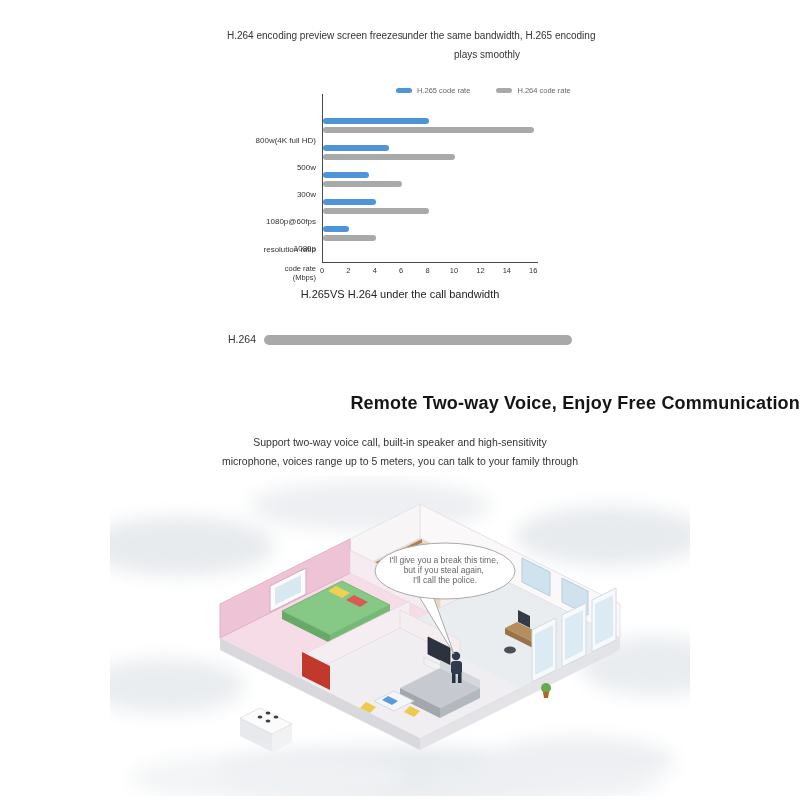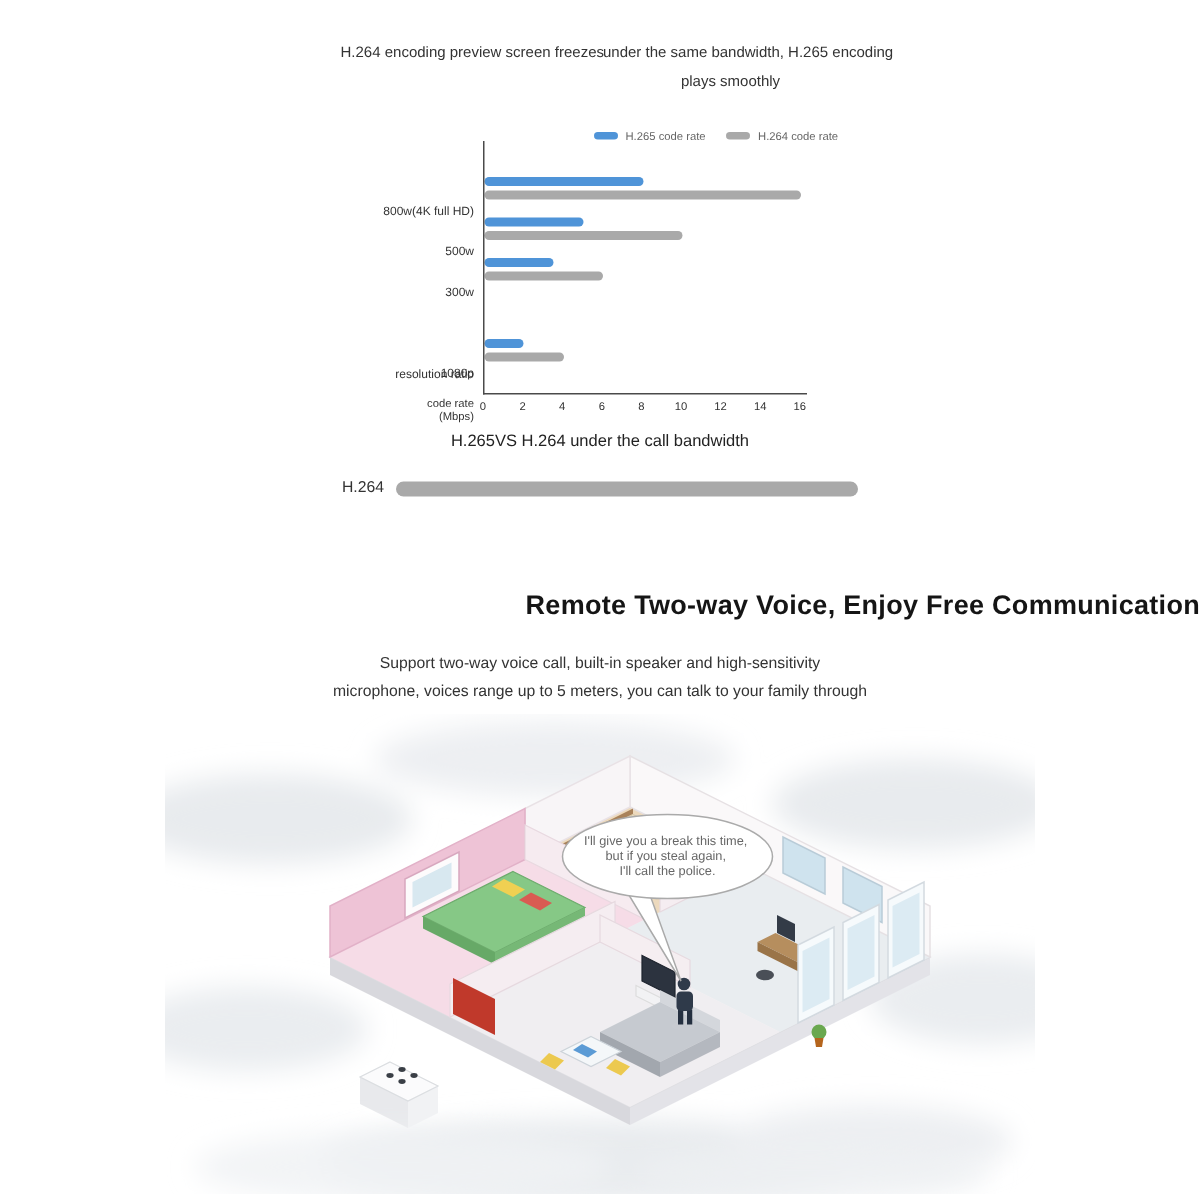--- a/index.html
+++ b/index.html
@@ -16,21 +16,21 @@
   .main-chart { position:absolute; left:238px; top:78px; width:330px; height:214px; }
   .axis-y { position:absolute; left:84px; top:16px; width:1px; height:169px; background:#4a4a4a; }
   .axis-x { position:absolute; left:84px; top:184px; width:216px; height:1px; background:#4a4a4a; }
   #chart-rows { position:absolute; left:0; top:40px; width:100%; height:140px; }
   .c-row   { position:absolute; left:0; width:100%; height:15px; }
   .c-label { position:absolute; left:0; top:16px; width:78px; text-align:right; font-size:8px; color:#333; line-height:14px; white-space:nowrap; }
   .c-bar   { position:absolute; left:85px; height:6px; border-radius:3px; }
   .c-tick  { position:absolute; top:188px; transform:translateX(-50%); font-size:7.5px; color:#333; }
   .x-axis-label { position:absolute; left:0; top:186px; width:78px; text-align:right; font-size:7.5px; color:#333; line-height:9px; }
   .y-axis-label { position:absolute; left:0; top:167px; width:78px; text-align:right; font-size:8px; color:#333; }
-  #chart-legend { position:absolute; left:158px; top:8px; display:flex; gap:14px; align-items:center; }
+  #chart-legend { position:absolute; left:158px; top:8px; display:flex; gap:26px; align-items:center; }
   .lg-item  { display:flex; align-items:center; gap:5px; }
   .lg-swatch{ width:16px; height:5px; border-radius:2.5px; display:inline-block; }
   .lg-label { font-size:7.5px; color:#666; white-space:nowrap; }
   .chart-title { position:absolute; left:0; top:288px; width:100%; text-align:center; font-size:11px; color:#222; }
 
   
   .storage { position:absolute; left:0; top:310px; width:100%; height:48px; }
   .s-row   { position:absolute; left:0; width:100%; height:18px; }
   .s-label { position:absolute; left:0; top:1px; width:256px; text-align:right; font-size:10.5px; color:#333; }
   .s-bar   { position:absolute; left:264px; top:3px; height:10px; border-radius:5px; }
@@ -73,20 +73,25 @@
         </div>
         <div class="c-row" style="top: 27px;">
           <div class="c-label">500w</div>
           <div class="c-bar" style="top: 0px; width: 66px; background: rgb(79, 148, 216);"></div>
           <div class="c-bar" style="top: 9px; width: 132px; background: rgb(169, 169, 169);"></div>
         </div>
         <div class="c-row" style="top: 54px;">
           <div class="c-label">300w</div>
           <div class="c-bar" style="top: 0px; width: 46.2px; background: rgb(79, 148, 216);"></div>
           <div class="c-bar" style="top: 9px; width: 79.2px; background: rgb(169, 169, 169);"></div>
+        </div>
+        <div class="c-row" style="top: 81px;">
+          <div class="c-label">1080p@60fps</div>
+          <div class="c-bar" style="top: 0px; width: 52.8px; background: rgb(79, 148, 216);"></div>
+          <div class="c-bar" style="top: 9px; width: 105.6px; background: rgb(169, 169, 169);"></div>
         </div>
         <div class="c-row" style="top: 108px;">
           <div class="c-label">1080p</div>
           <div class="c-bar" style="top: 0px; width: 26.4px; background: rgb(79, 148, 216);"></div>
           <div class="c-bar" style="top: 9px; width: 52.8px; background: rgb(169, 169, 169);"></div>
         </div>
       </div>
     <div class="axis-y"></div>
     <div class="axis-x"></div>
     <div class="y-axis-label">resolution ratio</div>
@@ -100,21 +105,21 @@
       <span class="c-tick" style="left: 163.2px;">6</span>
       <span class="c-tick" style="left: 189.6px;">8</span>
       <span class="c-tick" style="left: 216px;">10</span>
       <span class="c-tick" style="left: 242.4px;">12</span>
       <span class="c-tick" style="left: 268.8px;">14</span>
       <span class="c-tick" style="left: 295.2px;">16</span>
     </div>
   <div class="chart-title">H.265VS H.264 under the call bandwidth</div>
 
   <div class="storage" id="storage-rows">
-      <div class="s-row" style="top: 8px;">
+      <div class="s-row" style="top: 22px;">
         <div class="s-label">H.264</div>
         <div class="s-bar" style="width: 307.84px; background: rgb(169, 169, 169);"></div>
       </div>
     </div>
 
   <div class="voice-title">Remote Two-way Voice, Enjoy Free Communication</div>
   <div class="voice-body">
     <span>Support two-way voice call, built-in speaker and high-sensitivity</span>
     <span>microphone, voices range up to 5 meters, you can talk to your family through</span>
   </div>

